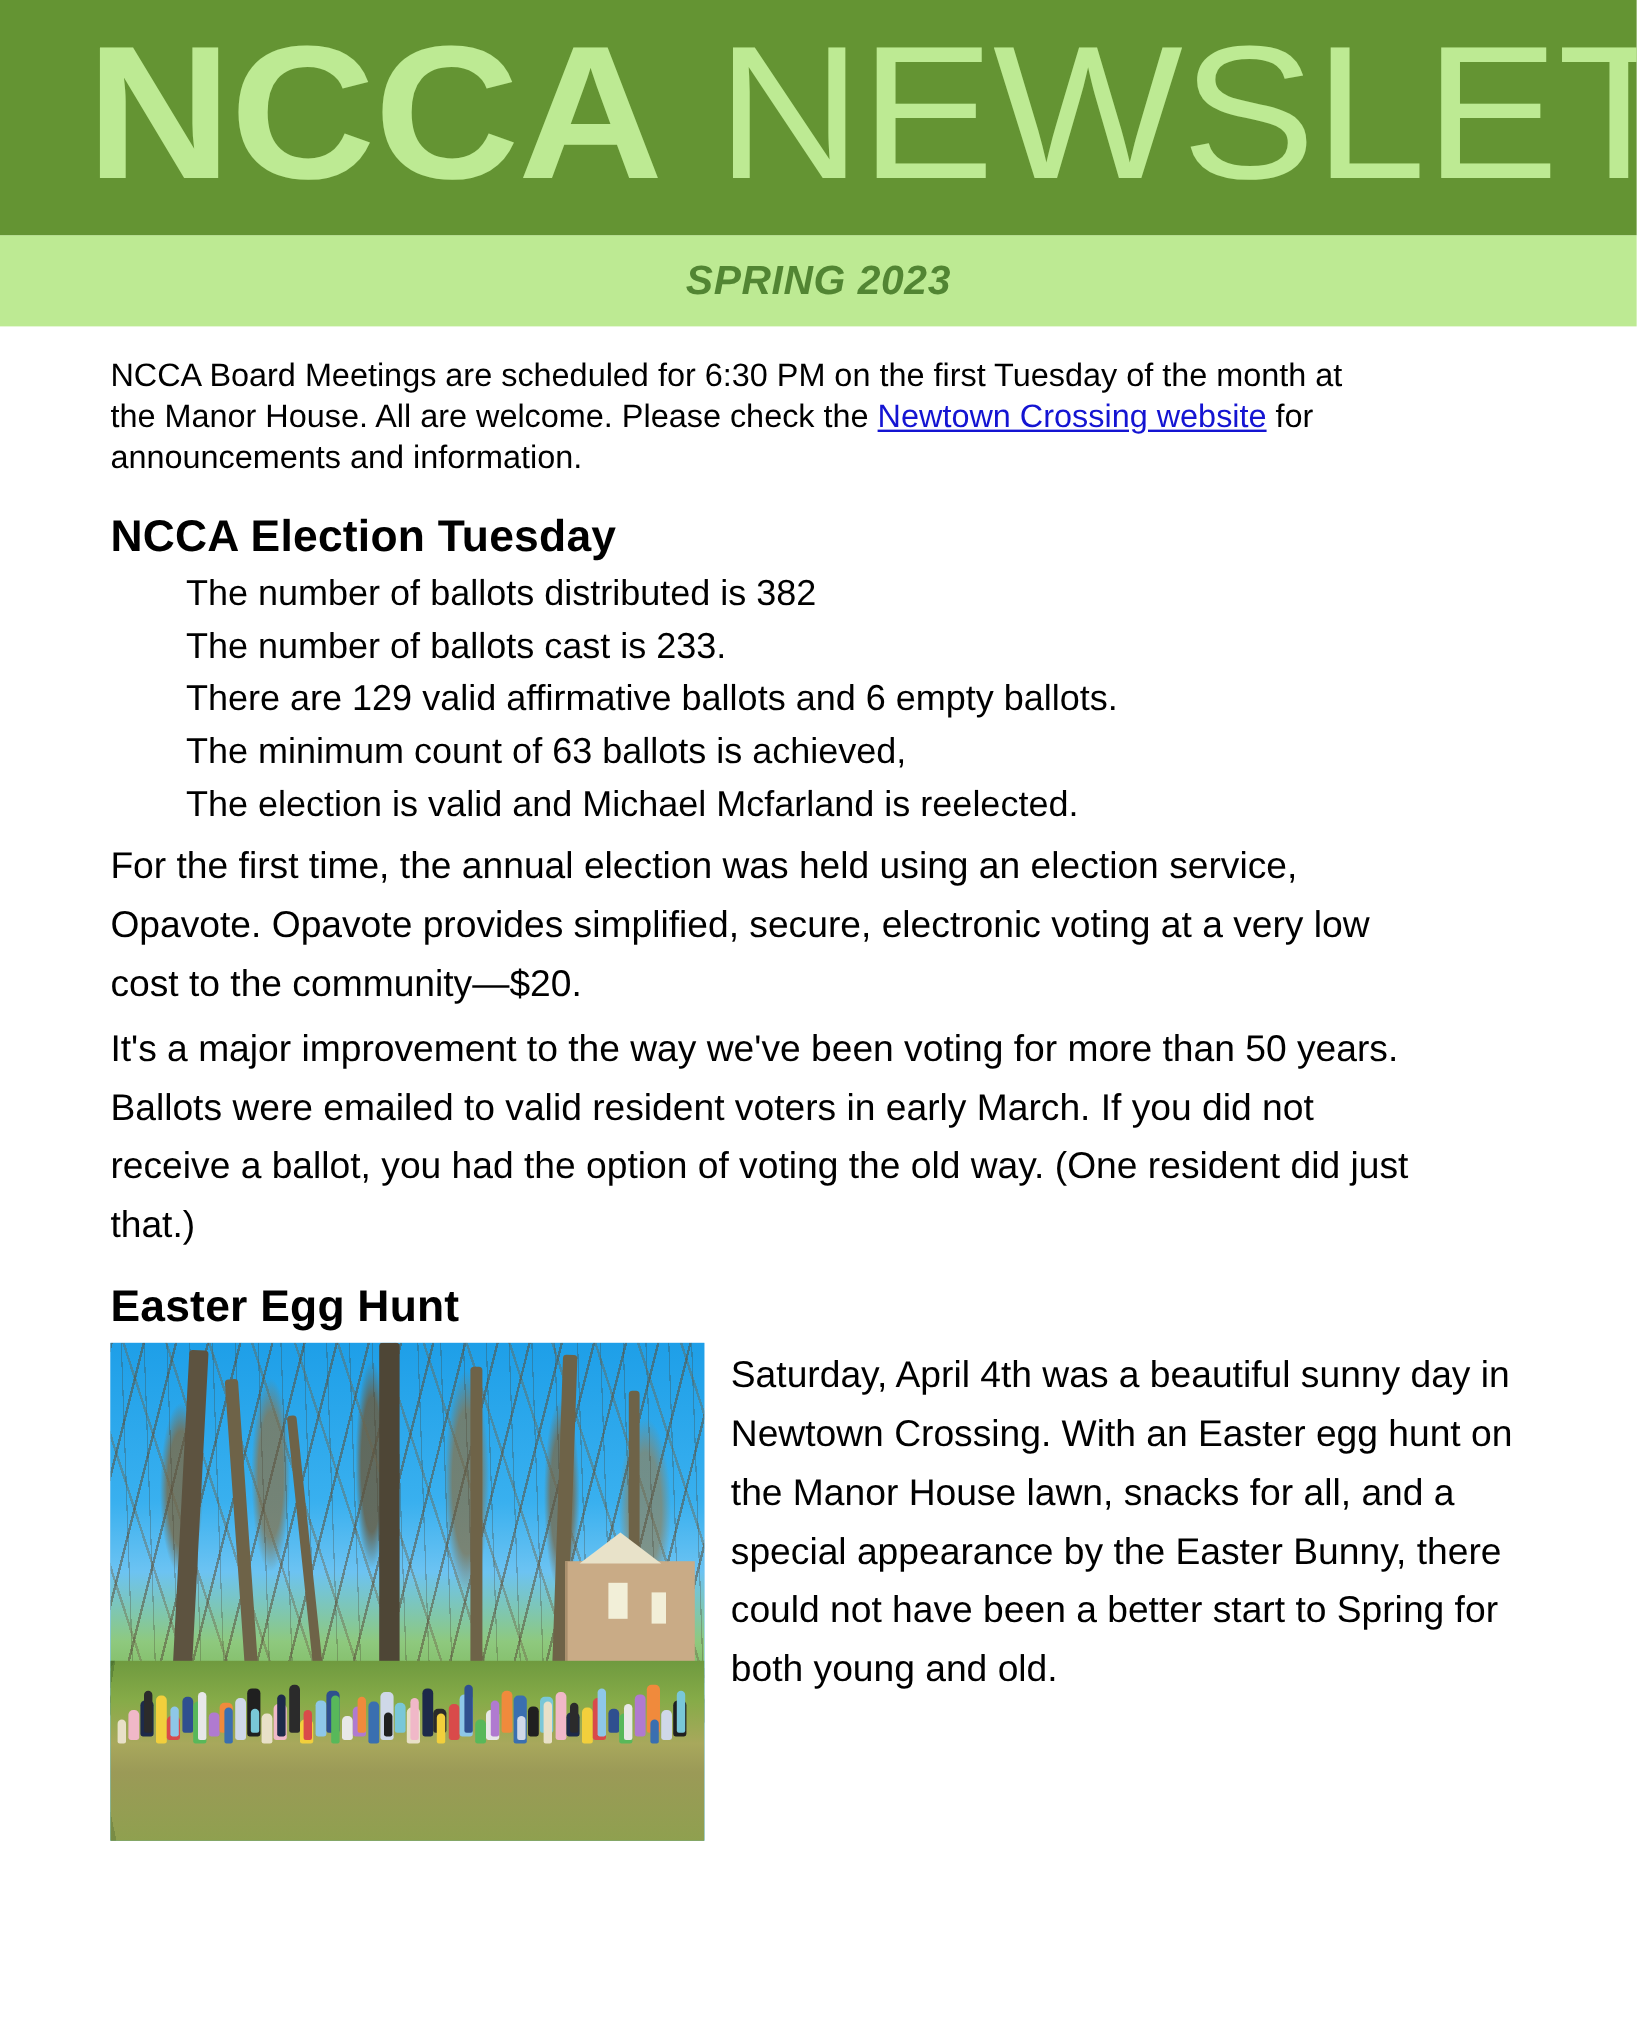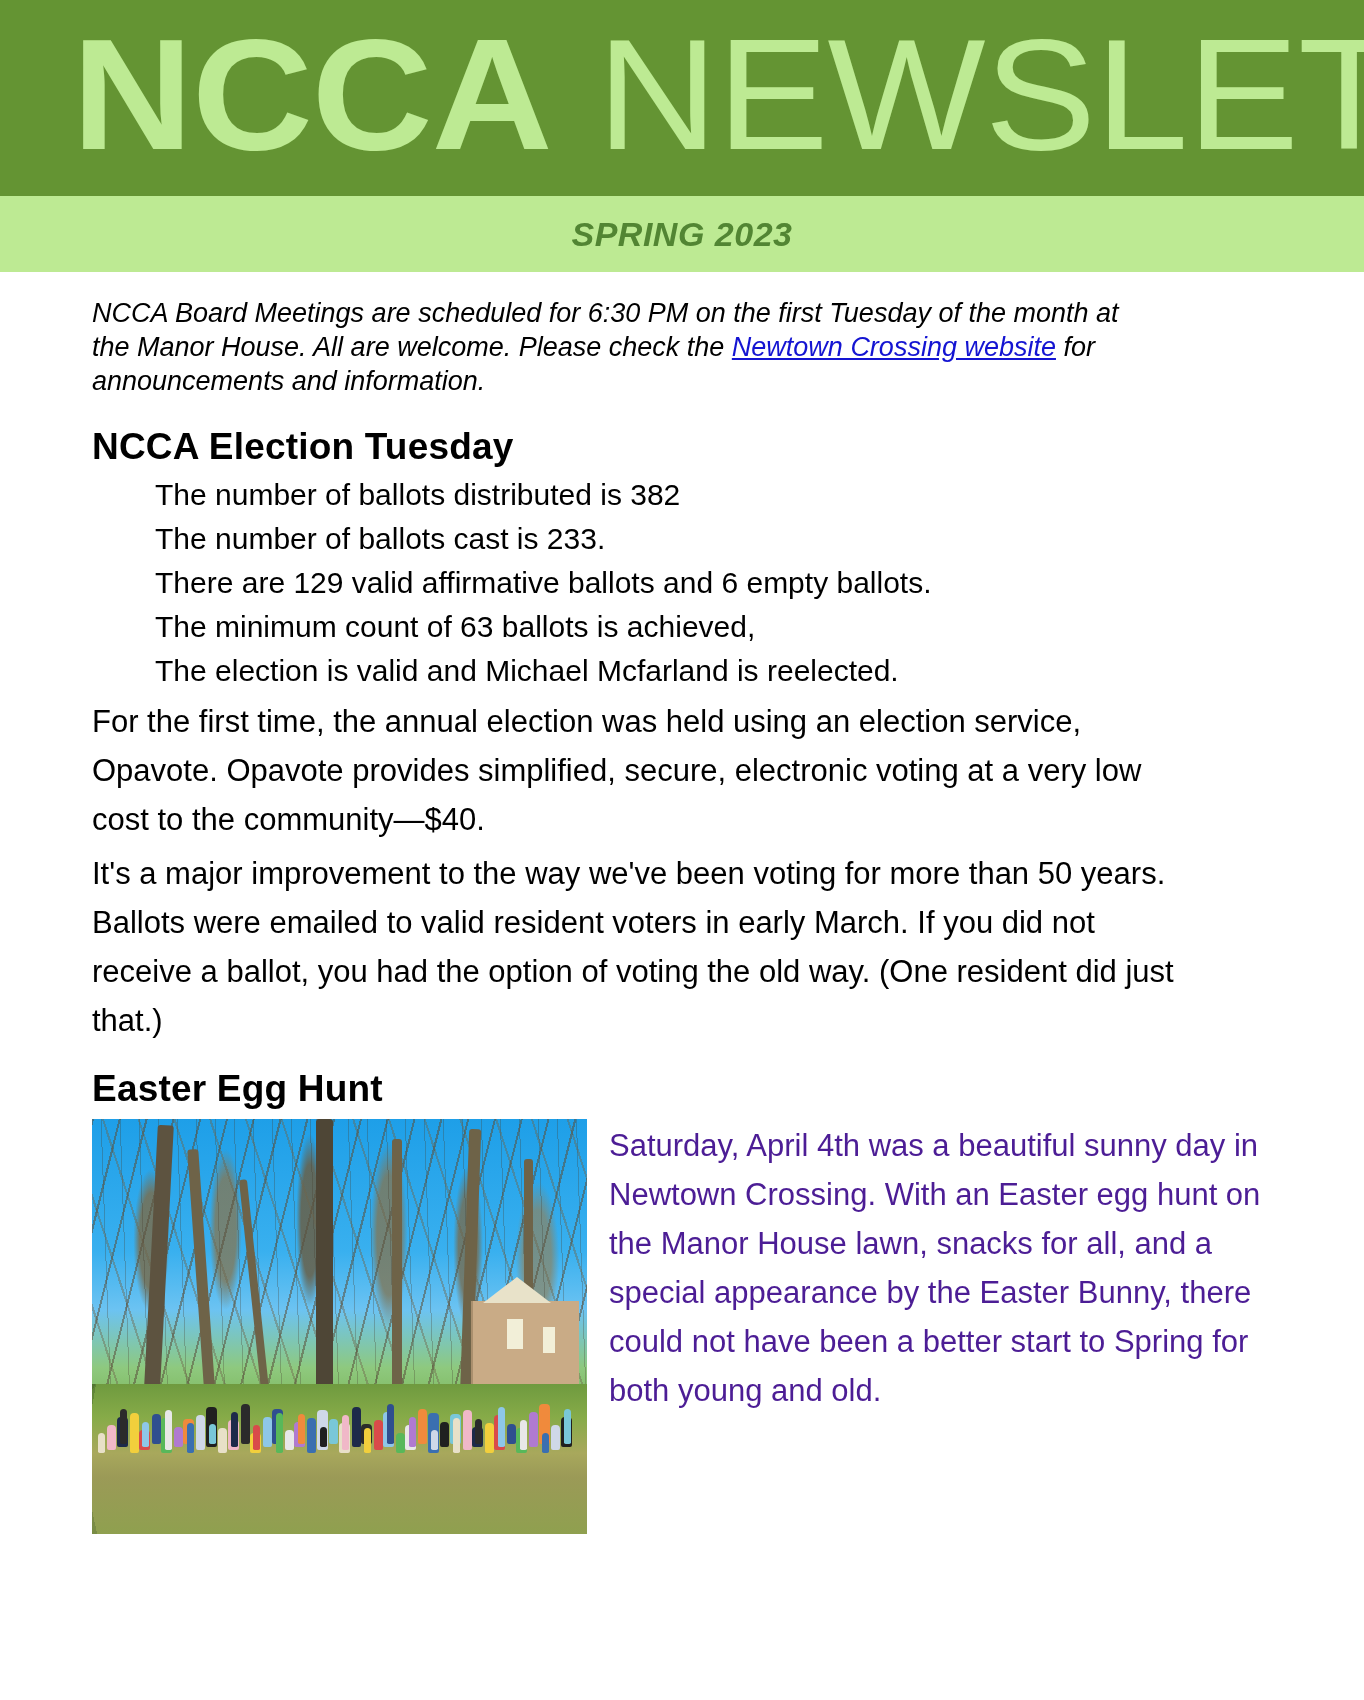--- a/index.html
+++ b/index.html
@@ -58,21 +58,20 @@
   }
 
   
   .page {
     padding: 0 92px 0 92px;
   }
 
   .intro {
     margin-top: 24px;
     font-family: "Liberation Sans Narrow", "Liberation Sans", sans-serif;
-    font-style: italic;
     font-size: 27px;
     line-height: 34px;
     color: #000;
     width: 1034px;
   }
   .intro a, .link {
     color: #1414d2;
     text-decoration: underline;
   }
 
@@ -232,21 +231,21 @@
     height: 30px;
     bottom: 6px;
     border-radius: 4px 4px 2px 2px;
   }
 
   .egg-text {
     flex: 1;
     font-family: "Liberation Sans Narrow", "Liberation Sans", sans-serif;
     font-size: 31px;
     line-height: 49px;
-    color: #4c1d95;
+    color: #000000;
     padding-top: 2px;
   }
 </style>
 </head>
 <body>
 
 <div class="masthead">
   <div class="masthead-title">
     <span class="m-bold">NCCA</span><span>&nbsp;</span><span class="m-light">NEWSLETTER</span>
   </div>
@@ -263,21 +262,21 @@
   <h2 class="section-heading">NCCA Election Tuesday</h2>
 
   <ul class="results-list">
     <li>The number of ballots distributed is 382</li>
     <li>The number of ballots cast is 233.</li>
     <li>There are 129 valid affirmative ballots and 6 empty ballots.</li>
     <li>The minimum count of 63 ballots is achieved,</li>
     <li>The election is valid and Michael Mcfarland is reelected.</li>
   </ul>
 
-  <p class="para para-top">For the first time, the annual election was held using an election service, Opavote. Opavote provides simplified, secure, electronic voting at a very low cost to the community—$40.</p>
+  <p class="para para-top">For the first time, the annual election was held using an election service, Opavote. Opavote provides simplified, secure, electronic voting at a very low cost to the community—$20.</p>
 
   <p class="para">It's a major improvement to the way we've been voting for more than 50 years. Ballots were emailed to valid resident voters in early March. If you did not receive a ballot, you had the option of voting the old way. (One resident did just that.)</p>
 
 
   <div class="egg-section">
     <h2 class="section-heading">Easter Egg Hunt</h2>
 
     <div class="egg-body">
 
       <div class="photo">

